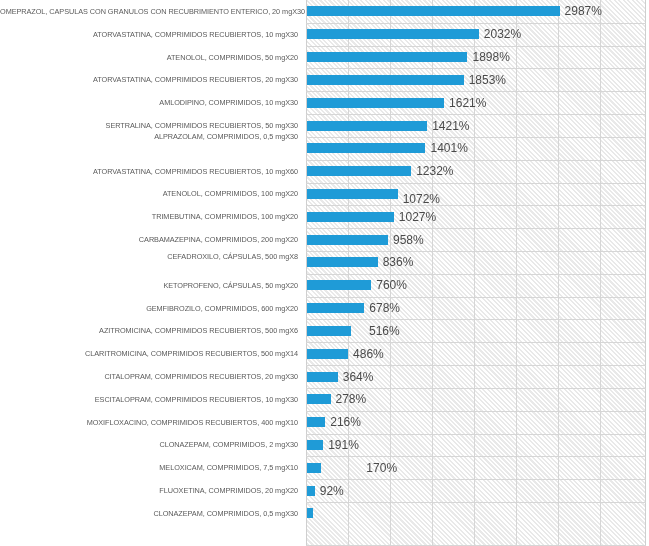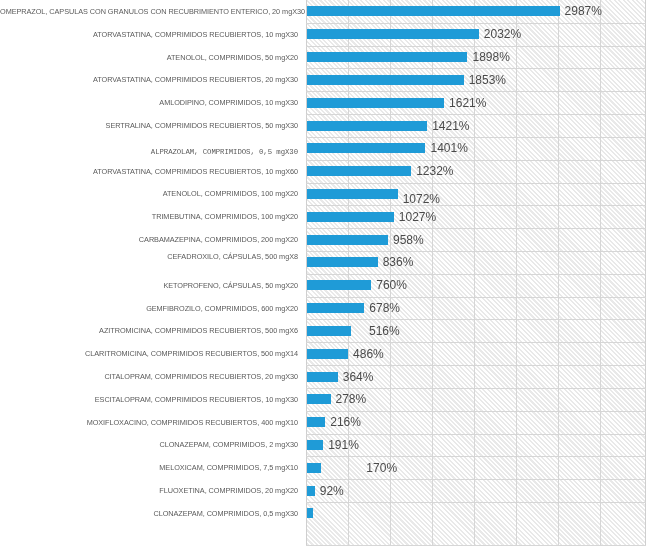--- a/index.html
+++ b/index.html
@@ -108,21 +108,21 @@
 
 <div id="chart">
 
   <div class="labels-col">
       <div class="cat-label" style="top: 6.91px; color: rgb(90, 90, 90);">OMEPRAZOL, CAPSULAS CON GRANULOS CON RECUBRIMIENTO ENTERICO, 20 mgX30</div>
       <div class="cat-label" style="top: 29.73px; color: rgb(90, 90, 90);">ATORVASTATINA, COMPRIMIDOS RECUBIERTOS, 10 mgX30</div>
       <div class="cat-label" style="top: 52.55px; color: rgb(90, 90, 90);">ATENOLOL, COMPRIMIDOS, 50 mgX20</div>
       <div class="cat-label" style="top: 75.37px; color: rgb(90, 90, 90);">ATORVASTATINA, COMPRIMIDOS RECUBIERTOS, 20 mgX30</div>
       <div class="cat-label" style="top: 98.19px; color: rgb(90, 90, 90); padding-left: 47px;">AMLODIPINO, COMPRIMIDOS, 10 mgX30</div>
       <div class="cat-label" style="top: 121.01px; color: rgb(90, 90, 90);">SERTRALINA, COMPRIMIDOS RECUBIERTOS, 50 mgX30</div>
-      <div class="cat-label" style="top: 148px; color: rgb(90, 90, 90); font-family: Liberation Mono, monospace;">ALPRAZOLAM, COMPRIMIDOS, 0,5 mgX30</div>
+      <div class="cat-label" style="top: 132px; color: rgb(90, 90, 90);">ALPRAZOLAM, COMPRIMIDOS, 0,5 mgX30</div>
       <div class="cat-label" style="top: 166.65px; color: rgb(90, 90, 90);">ATORVASTATINA, COMPRIMIDOS RECUBIERTOS, 10 mgX60</div>
       <div class="cat-label" style="top: 189.47px; color: rgb(90, 90, 90);">ATENOLOL, COMPRIMIDOS, 100 mgX20</div>
       <div class="cat-label" style="top: 212.29px; color: rgb(90, 90, 90);">TRIMEBUTINA, COMPRIMIDOS, 100 mgX20</div>
       <div class="cat-label" style="top: 235.11px; color: rgb(90, 90, 90);">CARBAMAZEPINA, COMPRIMIDOS, 200 mgX20</div>
       <div class="cat-label" style="top: 252px; color: rgb(90, 90, 90);">CEFADROXILO, CÁPSULAS, 500 mgX8</div>
       <div class="cat-label" style="top: 280.75px; color: rgb(90, 90, 90);">KETOPROFENO, CÁPSULAS, 50 mgX20</div>
       <div class="cat-label" style="top: 303.57px; color: rgb(90, 90, 90);">GEMFIBROZILO, COMPRIMIDOS, 600 mgX20</div>
       <div class="cat-label" style="top: 326.39px; color: rgb(90, 90, 90);">AZITROMICINA, COMPRIMIDOS RECUBIERTOS, 500 mgX6</div>
       <div class="cat-label" style="top: 349.21px; color: rgb(90, 90, 90);">CLARITROMICINA, COMPRIMIDOS RECUBIERTOS, 500 mgX14</div>
       <div class="cat-label" style="top: 372.03px; color: rgb(90, 90, 90);">CITALOPRAM, COMPRIMIDOS RECUBIERTOS, 20 mgX30</div>

